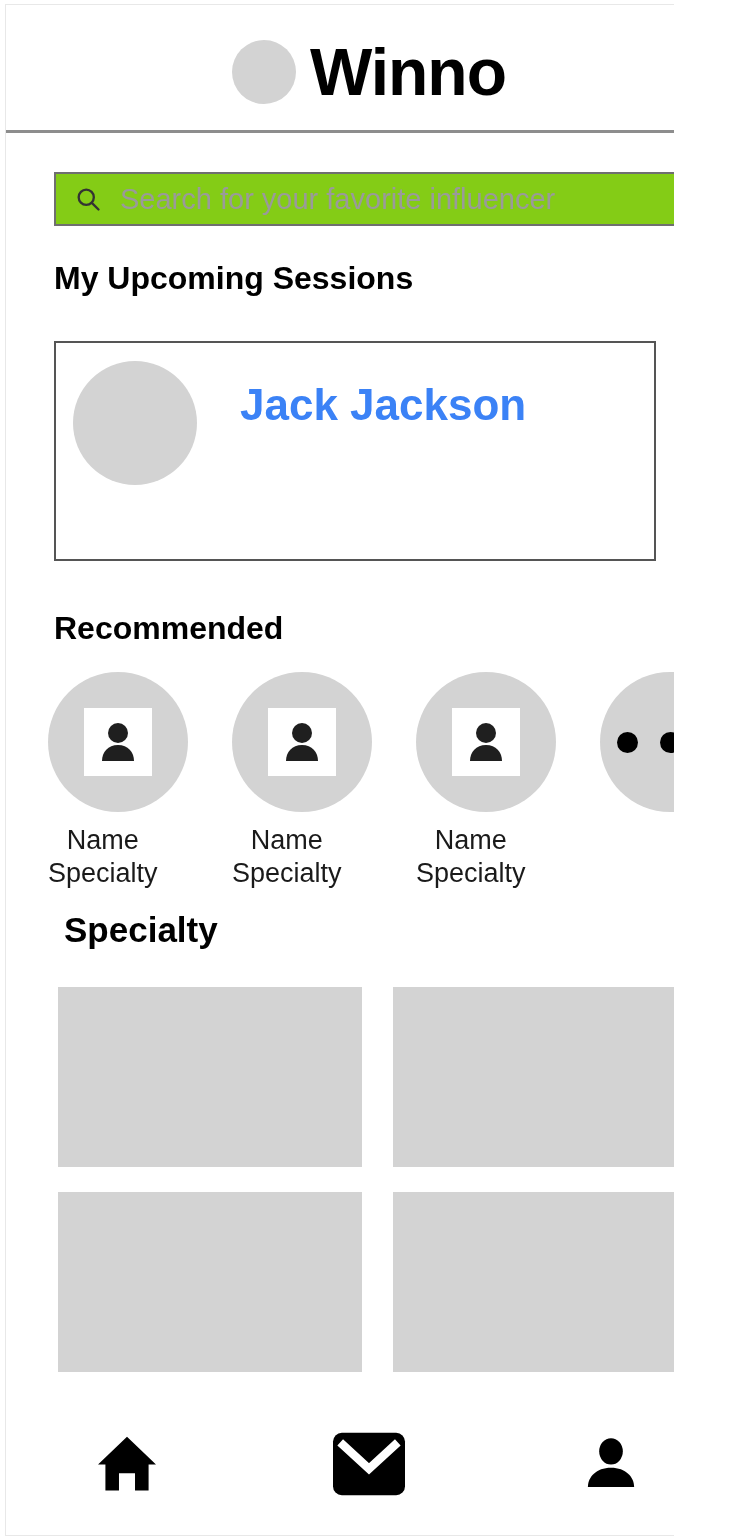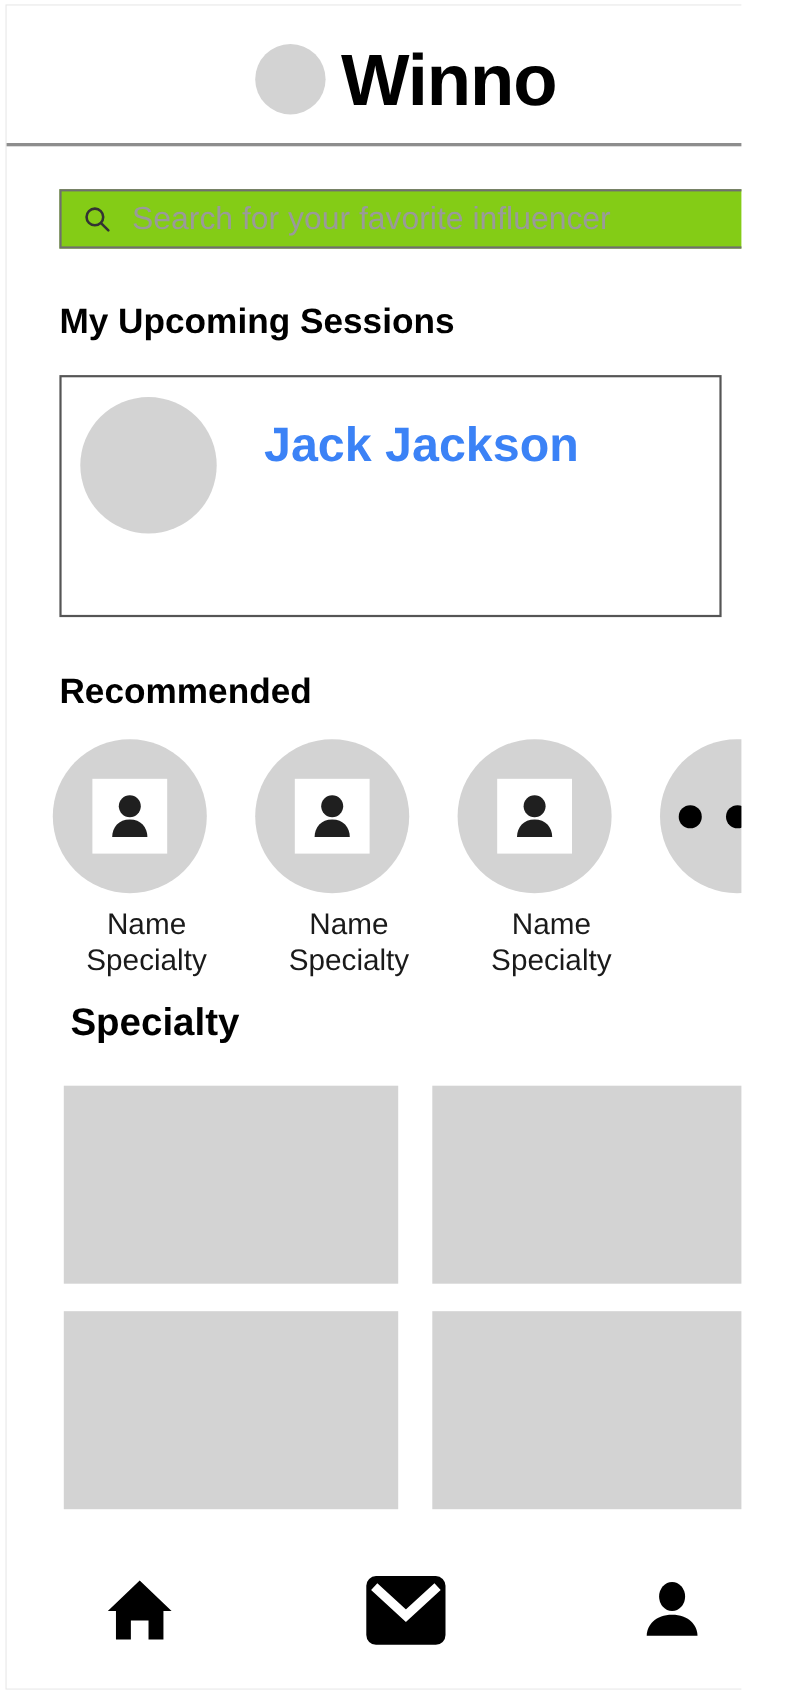--- a/index.html
+++ b/index.html
@@ -111,21 +111,21 @@
   
   .heading {
     position: absolute;
     font-weight: 700;
     color: #000000;
     line-height: 1;
     white-space: nowrap;
   }
   .heading-sessions {
     left: 54px;
-    top: 276px;
+    top: 262px;
     font-size: 32px;
   }
   .heading-recommended {
     left: 54px;
     top: 612px;
     font-size: 32px;
   }
   .heading-categories {
     left: 64px;
     top: 912px;
@@ -181,21 +181,21 @@
     top: 672px;
     width: 690px;
     height: 210px;
   }
   .rec-item {
     position: absolute;
     top: 0;
     width: 140px;
     display: flex;
     flex-direction: column;
-    align-items: flex-end;
+    align-items: flex-start;
     cursor: pointer;
   }
   .rec-item.i0 { left: 0px; }
   .rec-item.i1 { left: 184px; }
   .rec-item.i2 { left: 368px; }
 
   .rec-avatar {
     width: 140px;
     height: 140px;
     border-radius: 50%;

